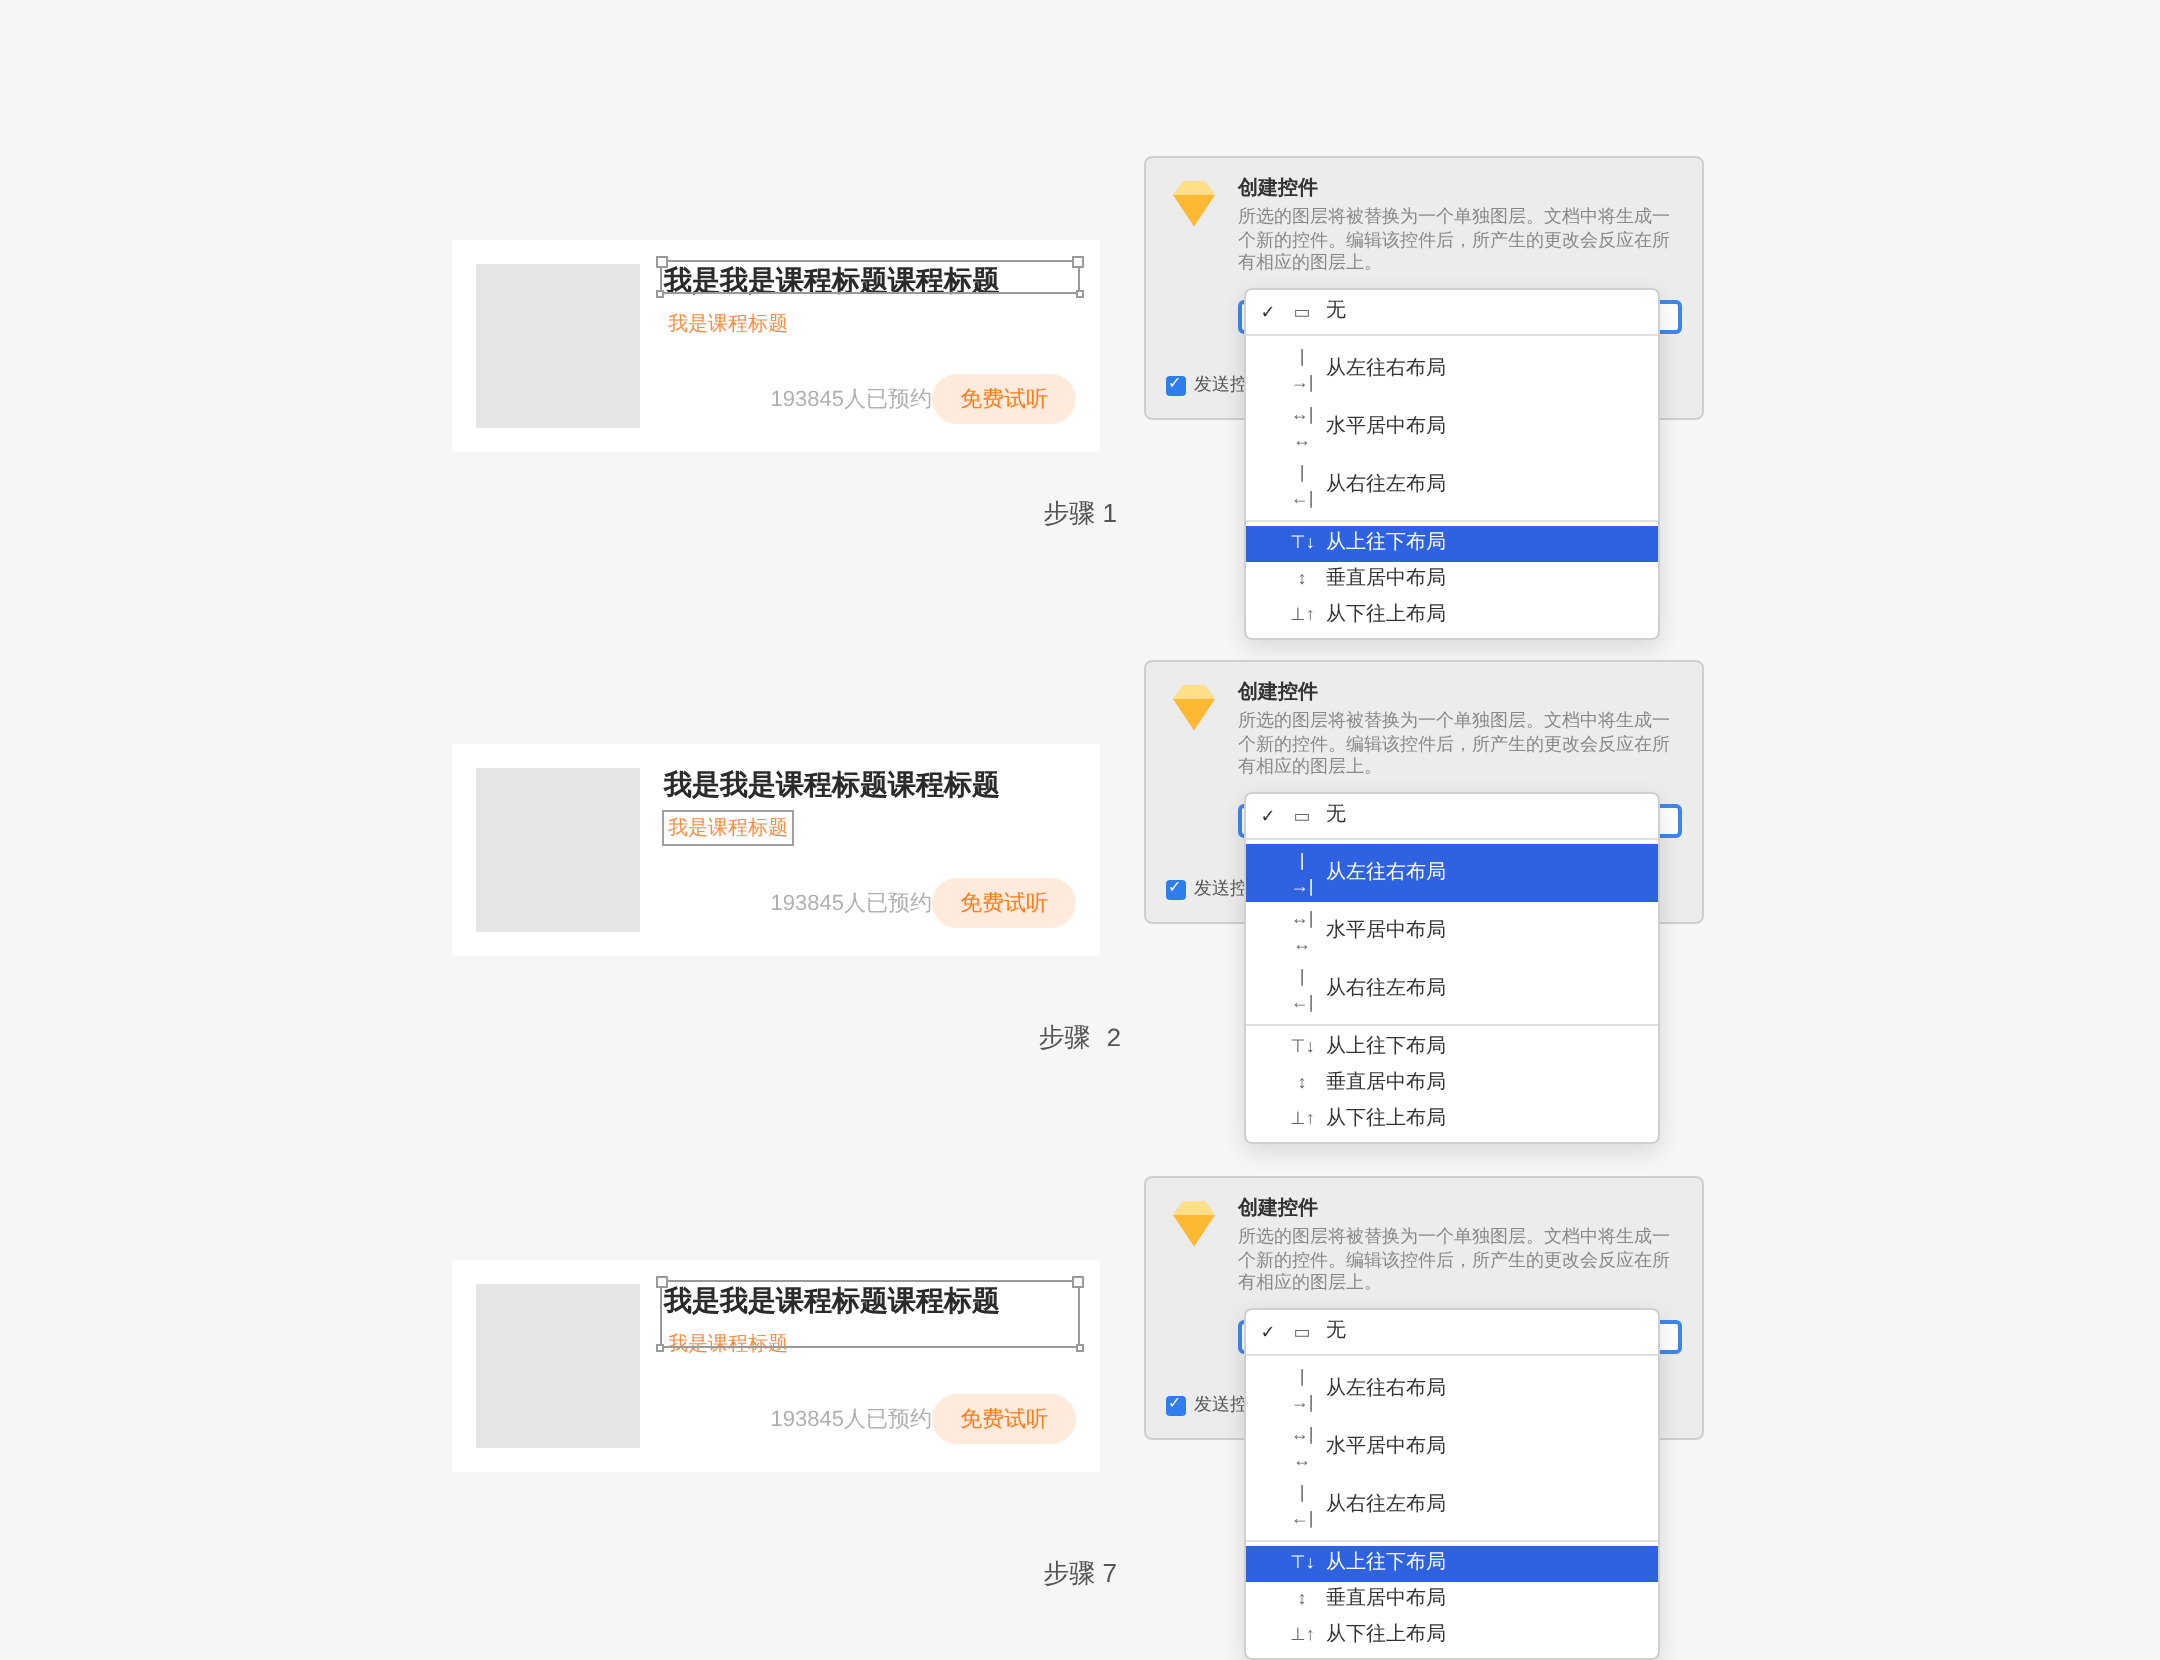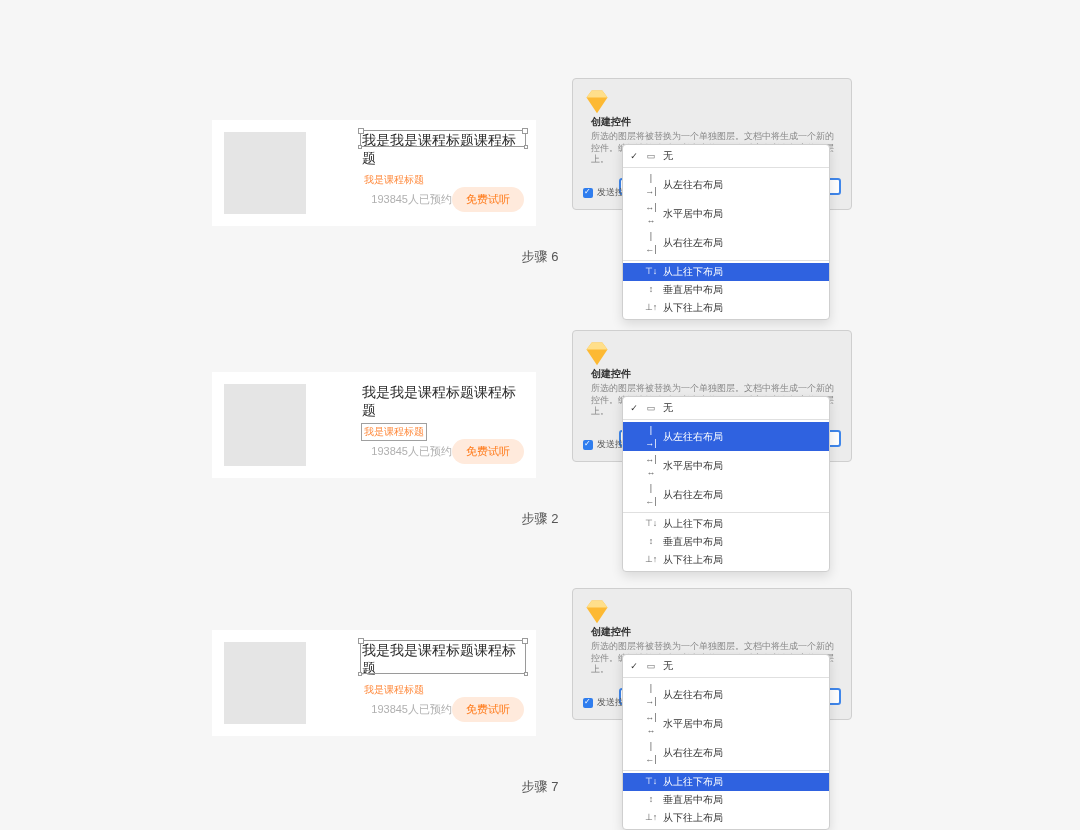--- a/index.html
+++ b/index.html
@@ -15,43 +15,42 @@
       left: 0;
       width: 100%;
     }
     .step1 { top: 78px; }
     .step2 { top: 330px; }
     .step3 { top: 588px; }
 
     
     .card {
       position: absolute;
-      left: 212px;
+      left: 226px;
       top: 42px;
       width: 324px;
       height: 106px;
       background: #fff;
       display: flex;
       padding: 12px;
-      gap: 44px;
     }
     .card-img {
       width: 82px;
       height: 82px;
       background: #e5e5e5;
       flex-shrink: 0;
     }
     .card-body {
       flex: 1;
       padding-left: 12px;
       position: relative;
     }
     .card-title {
       font-size: 14px;
-      font-weight: 400;
+      font-weight: 700;
       color: #2b2b2b;
     }
     .card-sub {
       font-size: 10px;
       color: #ff8a3d;
       margin-top: 4px;
       display: inline-block;
       padding: 1px 2px;
     }
     .card-sub.sel {
@@ -110,21 +109,20 @@
       top: 0;
       width: 280px;
       background: #ececec;
       border: 1px solid #cfcfcf;
       border-radius: 4px;
       font-size: 10px;
     }
     .dlg-top {
       display: flex;
       padding: 8px 10px 6px 10px;
-      flex-direction: column;
     }
     .dlg-icon {
       width: 28px;
       height: 28px;
       flex-shrink: 0;
     }
     .dlg-head {
       flex: 1;
       padding-left: 8px;
     }
@@ -222,21 +220,21 @@
 
     .step-label {
       position: absolute;
       left: 0;
       width: 100%;
       text-align: center;
       font-size: 13px;
       color: #555;
     }
     .step1-label { top: 248px; }
-    .step2-label { top: 510px; }
+    .step2-label { top: 510px; font-family: Liberation Mono, monospace; }
     .step3-label { top: 778px; }
 
     .diamond-icon path.body { fill: #fdb933; }
     .diamond-icon path.shine { fill: #ffdf8a; }
   </style>
 </head>
 <body>
 
 <div class="step-container step1">
   <div class="card">
@@ -306,21 +304,21 @@
         <span class="dd-ico">↕</span>
         <span class="dd-label">垂直居中布局</span>
     </div>
     <div class="dd-item">
       <span class="dd-check"></span>
         <span class="dd-ico">⊥↑</span>
         <span class="dd-label">从下往上布局</span>
     </div>
   </div>
 </div>
-<div class="step-label step1-label">步骤 6</div>
+<div class="step-label step1-label">步骤 1</div>
 
 <div class="step-container step2">
   <div class="card">
     <div class="card-img"></div>
     <div class="card-body">
       <div class="card-title">我是我是课程标题课程标题</div>
       <div class="card-sub sel">我是课程标题</div>
       <div class="card-foot">
         <div class="card-count">193845人已预约</div>
         <button class="card-btn">免费试听</button>

